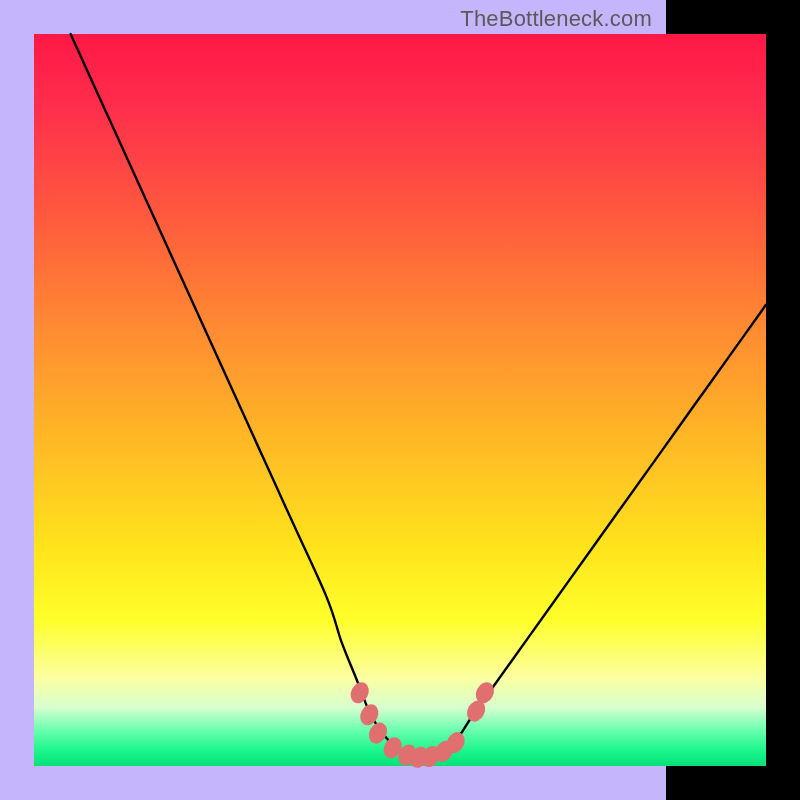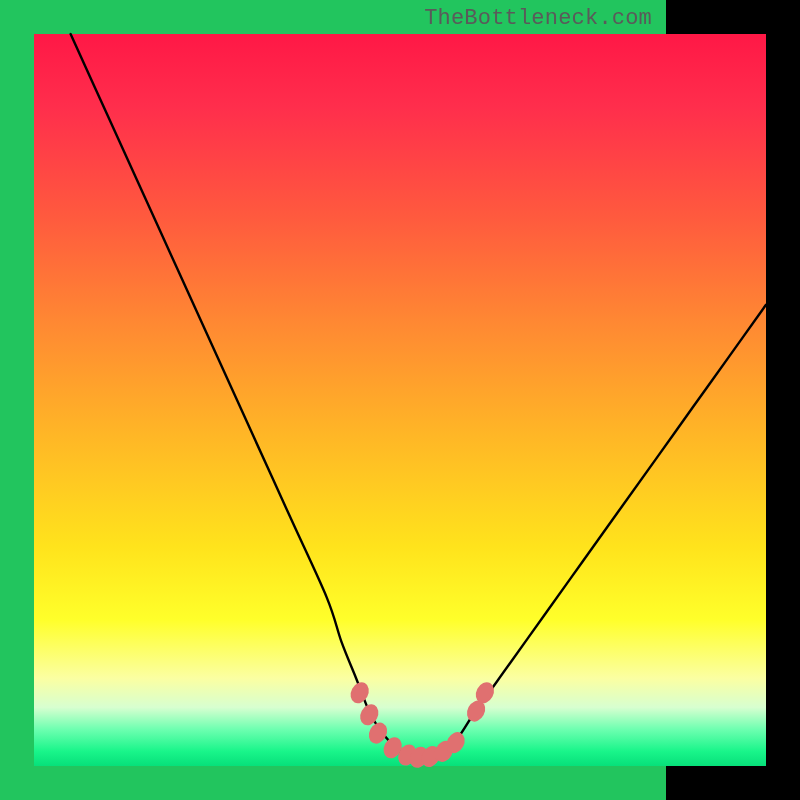--- a/index.html
+++ b/index.html
@@ -10,22 +10,21 @@
     background: #000;
     overflow: hidden;
     font-family: Arial, Helvetica, sans-serif;
   }
   .frame {
     position: absolute;
     left: 0;
     top: 0;
     width: 666px;
     height: 800px;
-    background: #22c55e;
-    font-family: Liberation Mono, monospace;
+    background: #c4b5fd;
   }
   .plot {
     position: absolute;
     left: 34px;
     top: 34px;
     width: 732px;
     height: 732px;
     background: linear-gradient(
       to bottom,
       #ff1846 0%,

